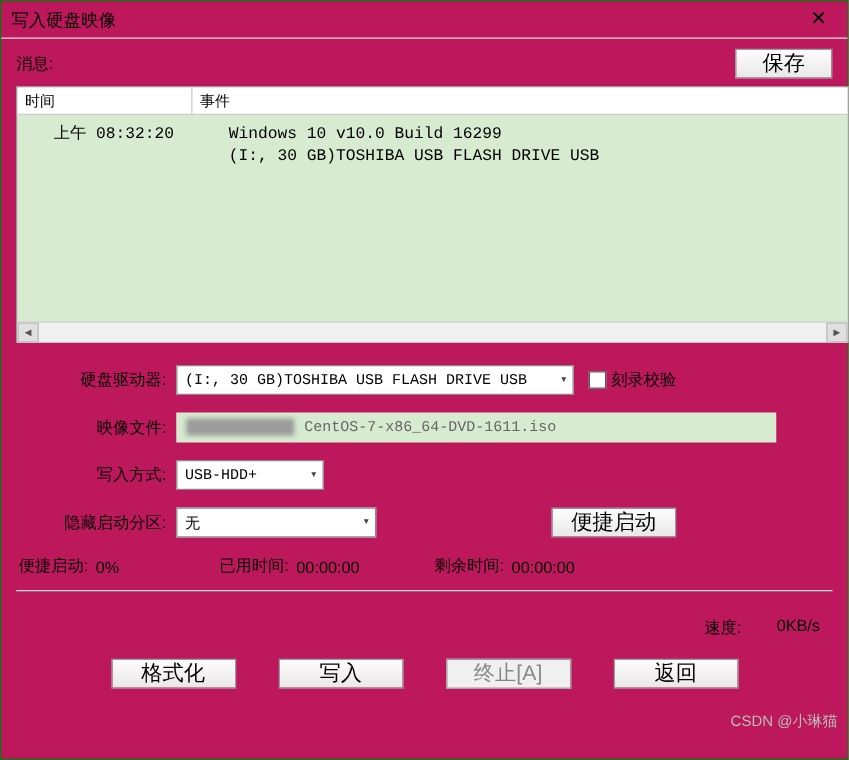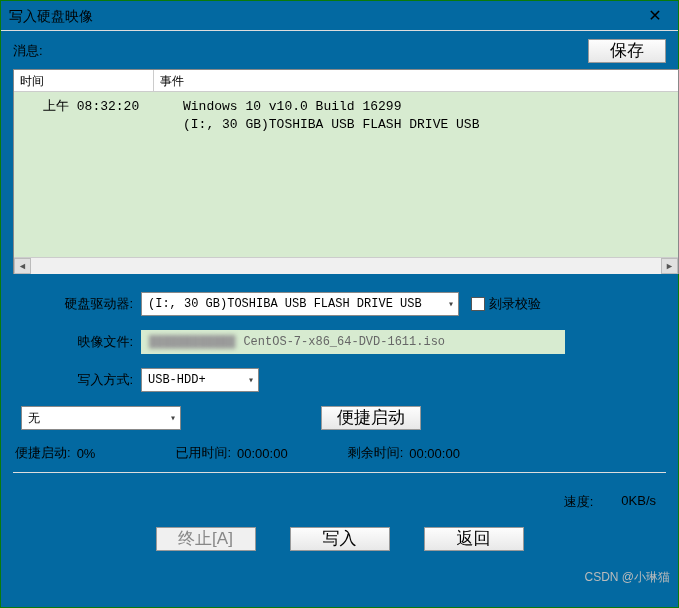--- a/index.html
+++ b/index.html
@@ -12,21 +12,21 @@
     width: 679px;
     height: 608px;
     overflow: hidden;
     position: relative;
   }
   .window {
     border: 1px solid #0a7a0a;
     width: 679px;
     height: 608px;
     position: relative;
-    background: #0369a1;
+    background: #be185d;
   }
   .titlebar {
     height: 30px;
     line-height: 30px;
     padding: 0 8px;
     font-size: 14px;
     display: flex;
     justify-content: space-between;
     align-items: center;
     border-bottom: 1px solid #ddd;
@@ -161,21 +161,21 @@
     font-size: 13px;
   }
   .checkbox-box {
     width: 14px;
     height: 14px;
     border: 1px solid #555;
     margin-right: 4px;
     background: #fff;
   }
   .image-path {
-    width: 424px;
+    width: 480px;
     height: 24px;
     background: #d7ebd0;
     display: flex;
     align-items: center;
     font-family: "Courier New", monospace;
     font-size: 12px;
     color: #666;
     position: relative;
     overflow: hidden;
   }
@@ -287,20 +287,21 @@
 
       <div class="field-row">
         <div class="field-label">写入方式:</div>
         <div class="combo combo-med">
           <span>USB-HDD+</span>
           <span class="arrow">▾</span>
         </div>
       </div>
 
       <div class="field-row">
+        <div class="field-label">隐藏启动分区:</div>
         <div class="combo combo-partition">
           <span>无</span>
           <span class="arrow">▾</span>
         </div>
         <div class="quick-boot-cell">
           <span class="btn btn-wide">便捷启动</span>
         </div>
       </div>
 
     </div>
@@ -315,21 +316,22 @@
     </div>
 
     <div class="divider"></div>
 
     <div class="speed-row">
       <span class="sl">速度:</span>
       <span>0KB/s</span>
     </div>
 
     <div class="bottom-buttons">
+      <span class="btn btn-wide">格式化</span>
+      <span class="btn btn-wide">写入</span>
       <span class="btn btn-wide btn-disabled">终止[A]</span>
-      <span class="btn btn-wide">写入</span>
       <span class="btn btn-wide">返回</span>
     </div>
 
   </div>
 
   <div class="watermark">CSDN @小琳猫</div>
 </div>
 
 </body></html>

